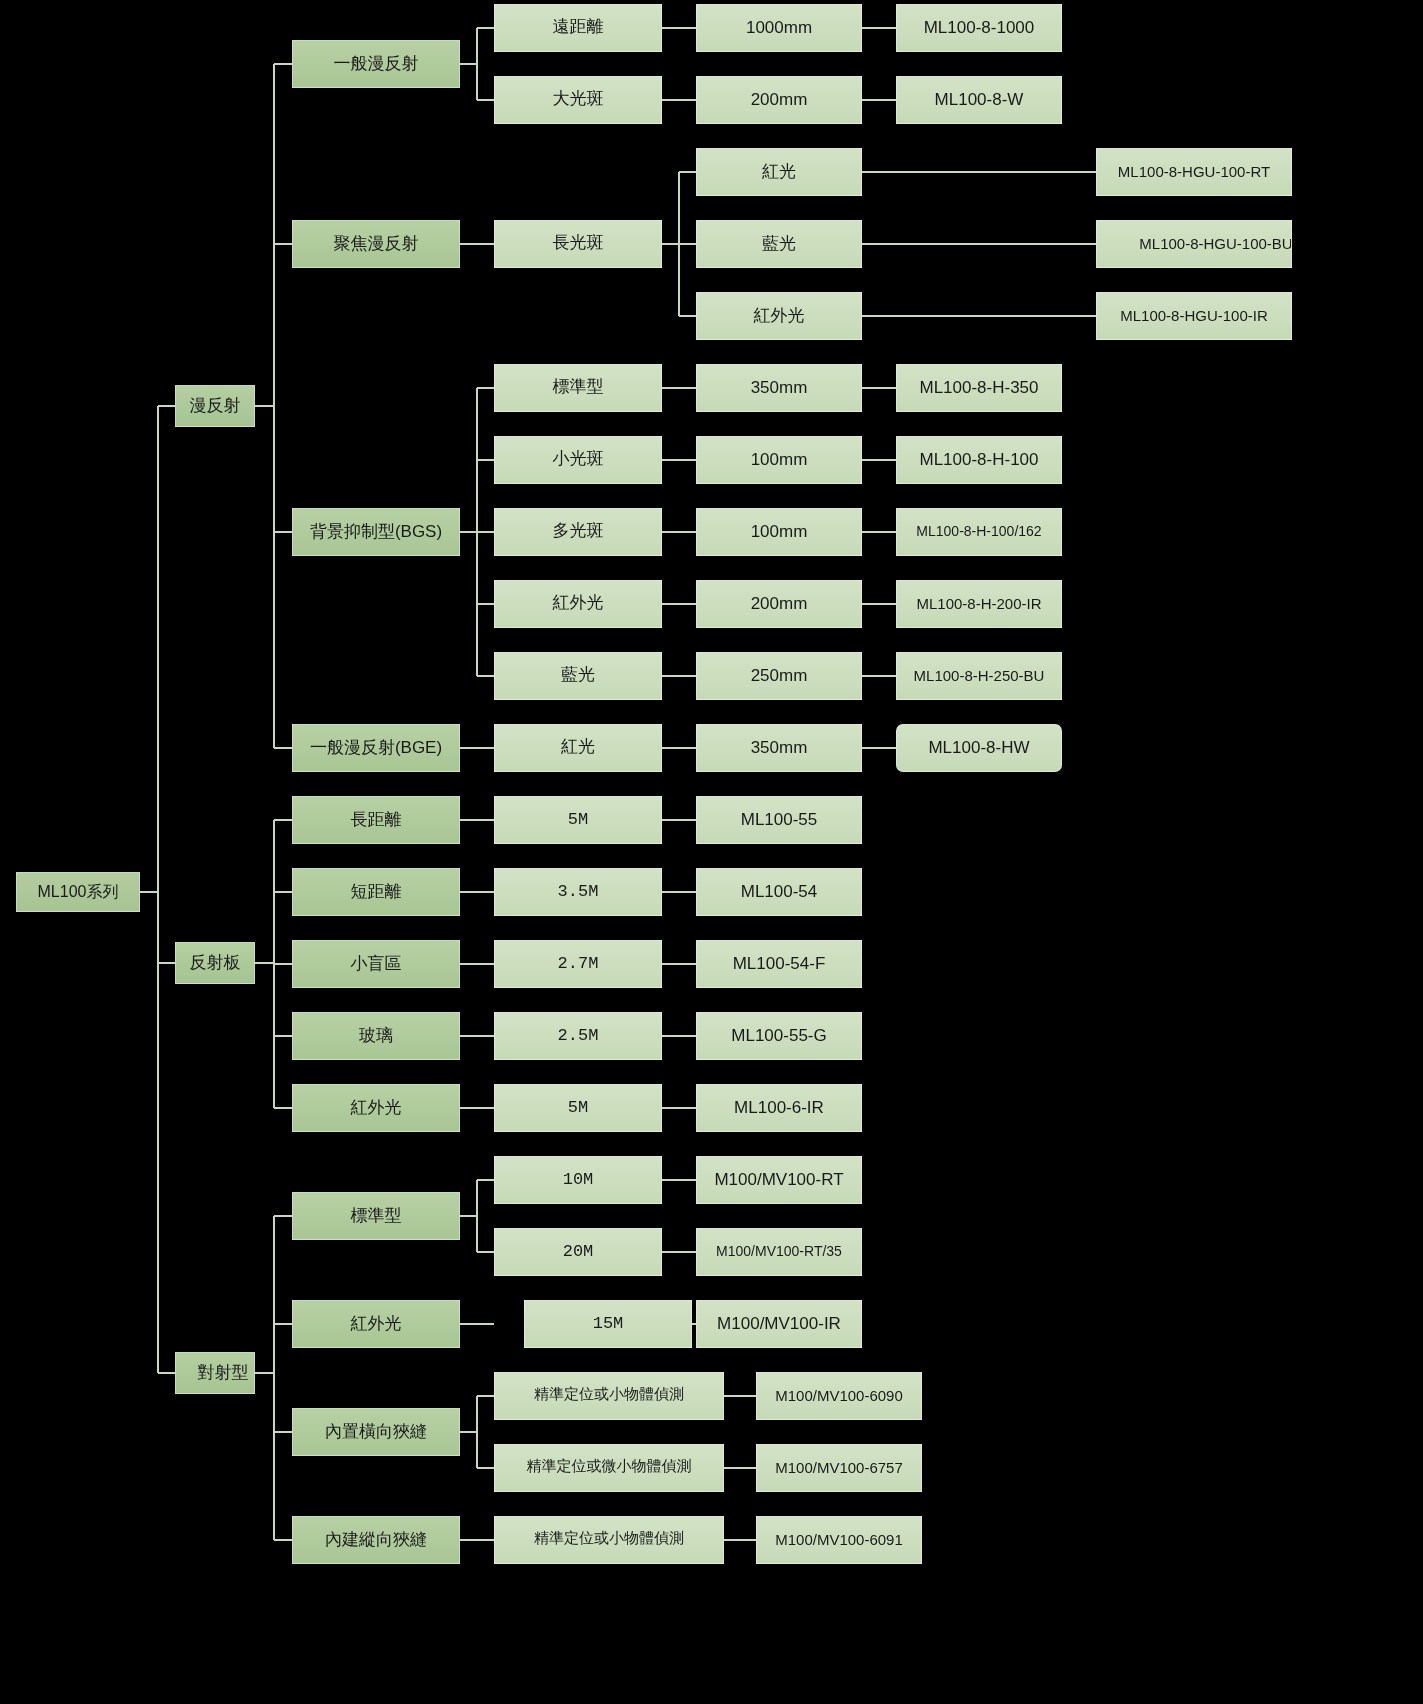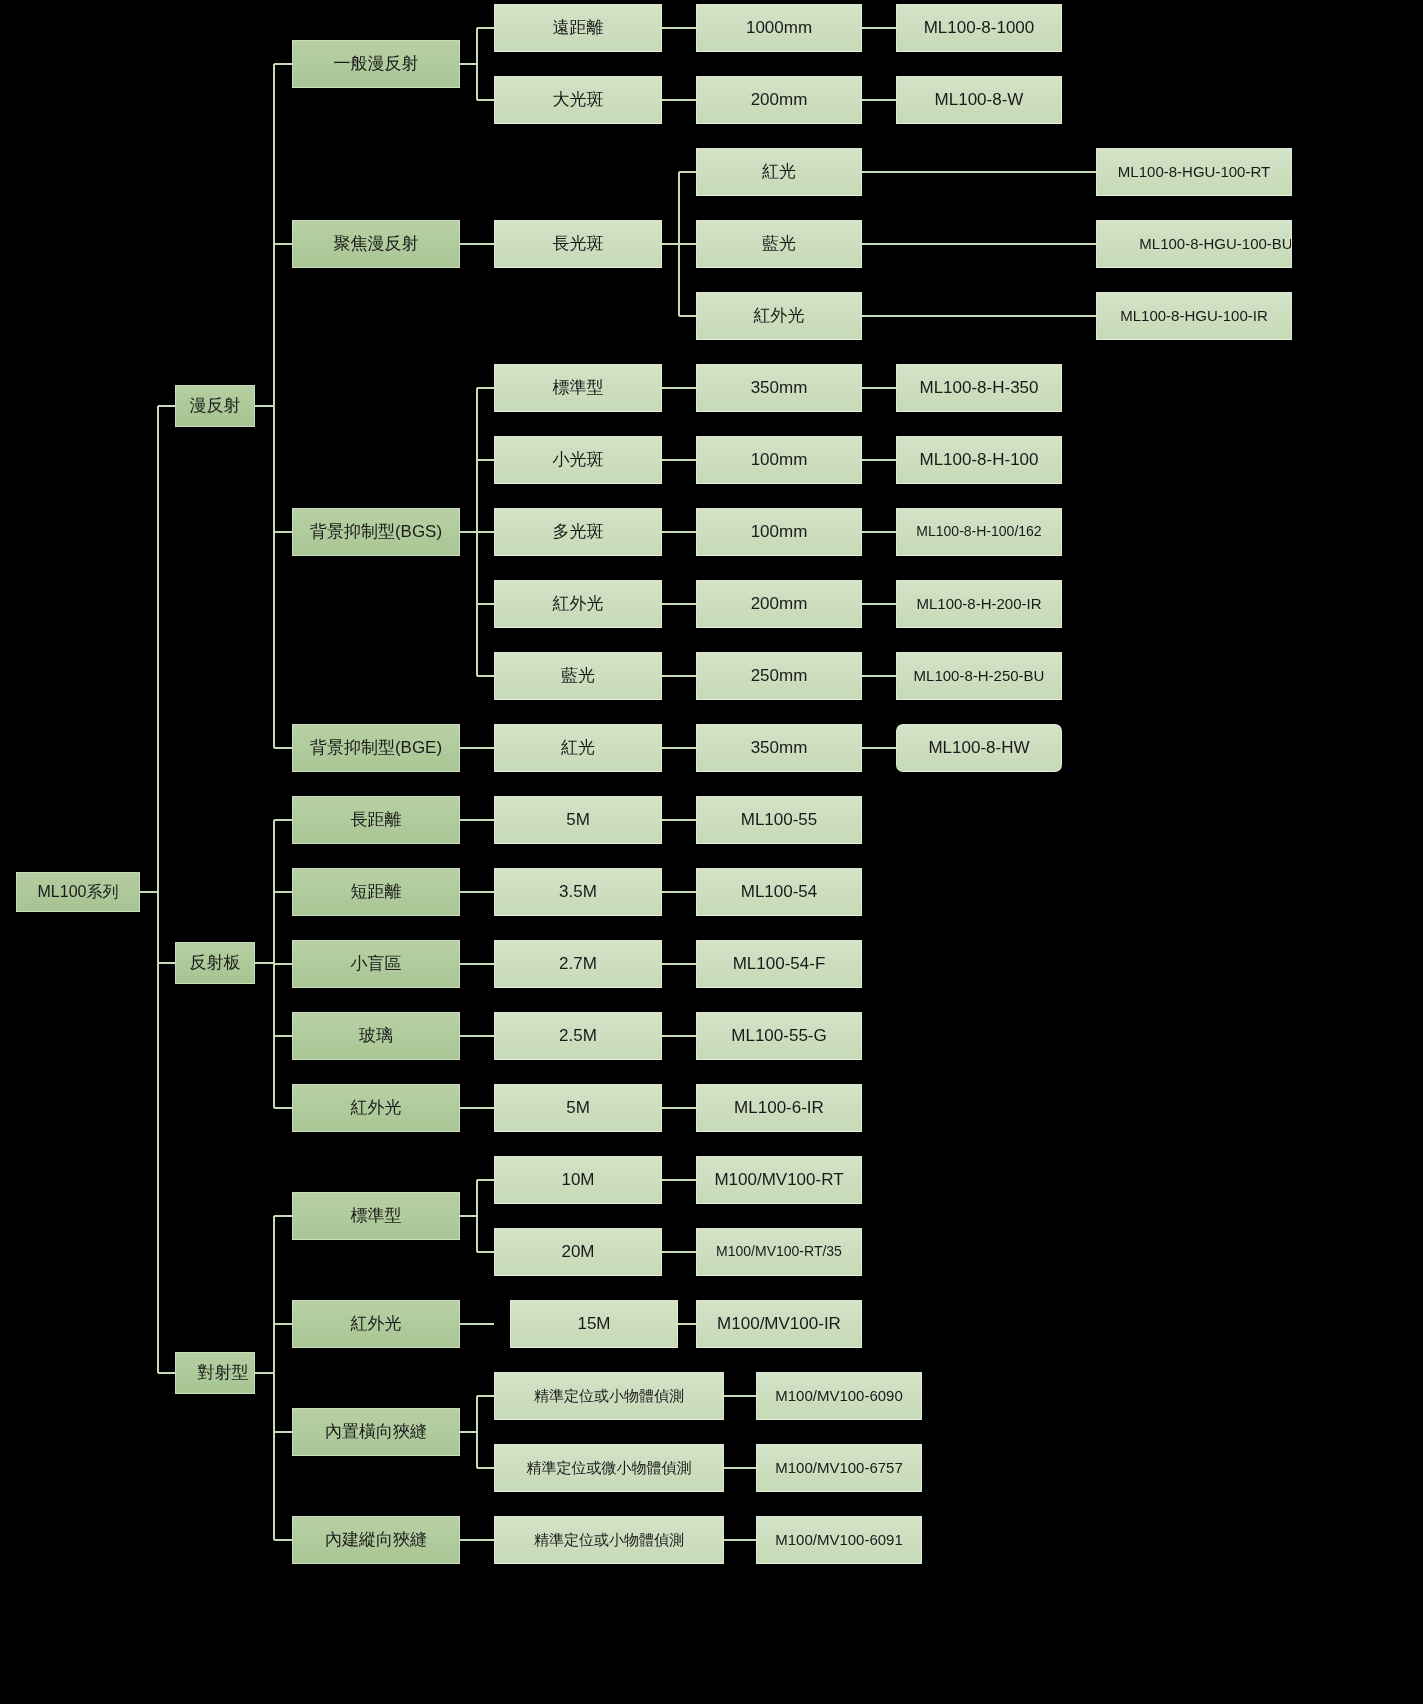--- a/index.html
+++ b/index.html
@@ -19,21 +19,21 @@
     color:#1a1a1a;
     line-height:1.1;
     border:1px solid rgba(255,255,255,0.35);
     overflow:hidden;
     white-space:nowrap;
   }
   
   .lv-root{background:linear-gradient(180deg,#b3ccA0 0%,#a8c492 100%);font-size:16px;}
   .lv-1{background:linear-gradient(180deg,#b4cfa1 0%,#a6c492 100%);font-size:17px;}
   .lv-2{background:linear-gradient(180deg,#b7d0a4 0%,#a9c694 100%);font-size:17px;}
-  .lv-3{background:linear-gradient(180deg,#d3e2c6 0%,#c6daB7 100%);font-size:17px;}
+  .lv-3{background:linear-gradient(180deg,#d3e2c6 0%,#c6daB7 100%);font-size:17px;font-family:Liberation Mono, monospace;}
   .lv-4{background:linear-gradient(180deg,#d3e2c6 0%,#c6daB7 100%);font-size:17px;}
   .lv-5{background:linear-gradient(180deg,#d3e2c6 0%,#c6daB7 100%);font-size:17px;}
   .node.small{font-size:15px;}
   .node.tiny{font-size:14px;}
 </style>
 </head>
 <body>
 
 <div id="stage">
   <svg id="wires">
@@ -126,21 +126,21 @@
       <line x1="862" y1="316" x2="1096" y2="316" stroke="#c7d9b8" stroke-width="2" shape-rendering="crispEdges"></line>
     </svg>
   <div id="nodes-layer">
       <div class="node lv-root" style="left: 16px; top: 872px; width: 124px; height: 40px;">ML100系列</div>
       <div class="node lv-1" style="left: 175px; top: 385px; width: 80px; height: 42px;">漫反射</div>
       <div class="node lv-1" style="left: 175px; top: 942px; width: 80px; height: 42px;">反射板</div>
       <div class="node lv-1" style="left: 175px; top: 1352px; width: 80px; height: 42px; padding-left: 16px;">對射型</div>
       <div class="node lv-2" style="left: 292px; top: 40px; width: 168px; height: 48px;">一般漫反射</div>
       <div class="node lv-2" style="left: 292px; top: 220px; width: 168px; height: 48px;">聚焦漫反射</div>
       <div class="node lv-2" style="left: 292px; top: 508px; width: 168px; height: 48px;">背景抑制型(BGS)</div>
-      <div class="node lv-2" style="left: 292px; top: 724px; width: 168px; height: 48px;">背景抑制型(BGE)</div>
+      <div class="node lv-2" style="left: 292px; top: 724px; width: 168px; height: 48px;">一般漫反射(BGE)</div>
       <div class="node lv-2" style="left: 292px; top: 796px; width: 168px; height: 48px;">長距離</div>
       <div class="node lv-2" style="left: 292px; top: 868px; width: 168px; height: 48px;">短距離</div>
       <div class="node lv-2" style="left: 292px; top: 940px; width: 168px; height: 48px;">小盲區</div>
       <div class="node lv-2" style="left: 292px; top: 1012px; width: 168px; height: 48px;">玻璃</div>
       <div class="node lv-2" style="left: 292px; top: 1084px; width: 168px; height: 48px;">紅外光</div>
       <div class="node lv-2" style="left: 292px; top: 1192px; width: 168px; height: 48px;">標準型</div>
       <div class="node lv-2" style="left: 292px; top: 1300px; width: 168px; height: 48px;">紅外光</div>
       <div class="node lv-2" style="left: 292px; top: 1408px; width: 168px; height: 48px;">內置橫向狹縫</div>
       <div class="node lv-2" style="left: 292px; top: 1516px; width: 168px; height: 48px;">內建縱向狹縫</div>
       <div class="node lv-3" style="left: 494px; top: 4px; width: 168px; height: 48px;">遠距離</div>
@@ -152,21 +152,21 @@
       <div class="node lv-3" style="left: 494px; top: 580px; width: 168px; height: 48px;">紅外光</div>
       <div class="node lv-3" style="left: 494px; top: 652px; width: 168px; height: 48px;">藍光</div>
       <div class="node lv-3" style="left: 494px; top: 724px; width: 168px; height: 48px;">紅光</div>
       <div class="node lv-3" style="left: 494px; top: 796px; width: 168px; height: 48px;">5M</div>
       <div class="node lv-3" style="left: 494px; top: 868px; width: 168px; height: 48px;">3.5M</div>
       <div class="node lv-3" style="left: 494px; top: 940px; width: 168px; height: 48px;">2.7M</div>
       <div class="node lv-3" style="left: 494px; top: 1012px; width: 168px; height: 48px;">2.5M</div>
       <div class="node lv-3" style="left: 494px; top: 1084px; width: 168px; height: 48px;">5M</div>
       <div class="node lv-3" style="left: 494px; top: 1156px; width: 168px; height: 48px;">10M</div>
       <div class="node lv-3" style="left: 494px; top: 1228px; width: 168px; height: 48px;">20M</div>
-      <div class="node lv-3" style="left: 510px; top: 1300px; width: 168px; height: 48px;">15M</div>
+      <div class="node lv-3" style="left: 524px; top: 1300px; width: 168px; height: 48px;">15M</div>
       <div class="node lv-3 small" style="left: 494px; top: 1372px; width: 230px; height: 48px;">精準定位或小物體偵測</div>
       <div class="node lv-3 small" style="left: 494px; top: 1444px; width: 230px; height: 48px;">精準定位或微小物體偵測</div>
       <div class="node lv-3 small" style="left: 494px; top: 1516px; width: 230px; height: 48px;">精準定位或小物體偵測</div>
       <div class="node lv-4" style="left: 696px; top: 4px; width: 166px; height: 48px; text-align: center;">1000mm</div>
       <div class="node lv-4" style="left: 696px; top: 76px; width: 166px; height: 48px;">200mm</div>
       <div class="node lv-4" style="left: 696px; top: 148px; width: 166px; height: 48px;">紅光</div>
       <div class="node lv-4" style="left: 696px; top: 220px; width: 166px; height: 48px;">藍光</div>
       <div class="node lv-4" style="left: 696px; top: 292px; width: 166px; height: 48px;">紅外光</div>
       <div class="node lv-4" style="left: 696px; top: 364px; width: 166px; height: 48px;">350mm</div>
       <div class="node lv-4" style="left: 696px; top: 436px; width: 166px; height: 48px;">100mm</div>

